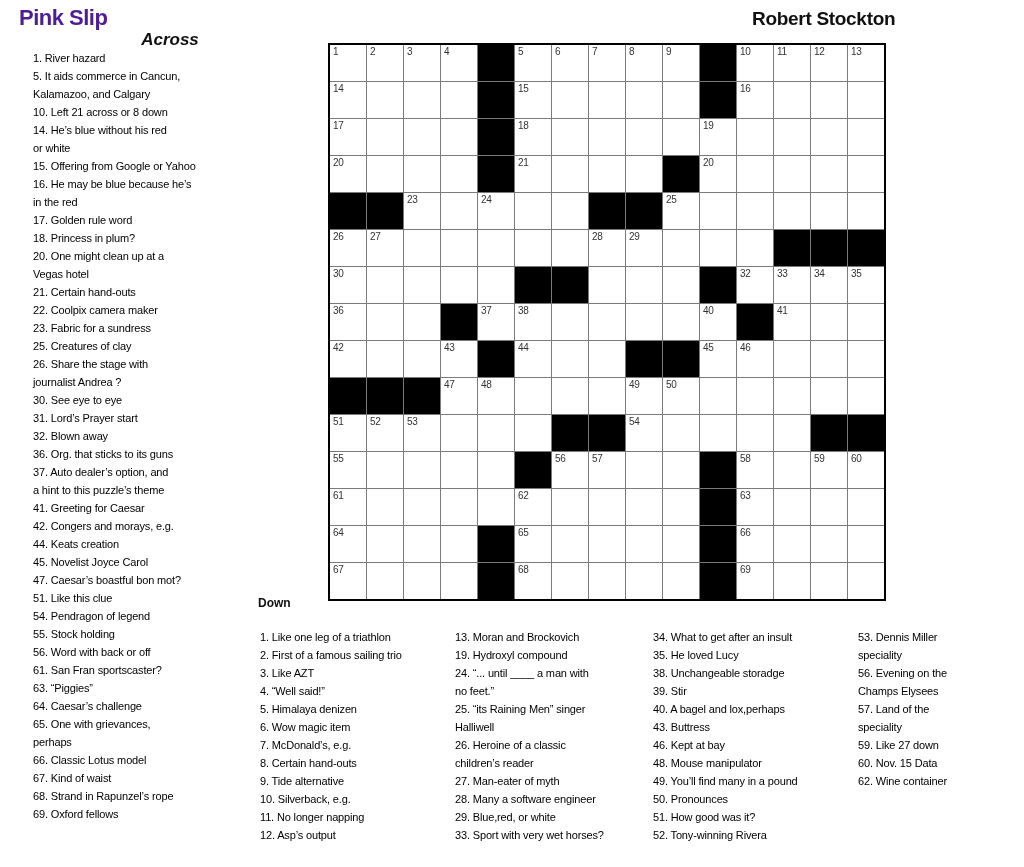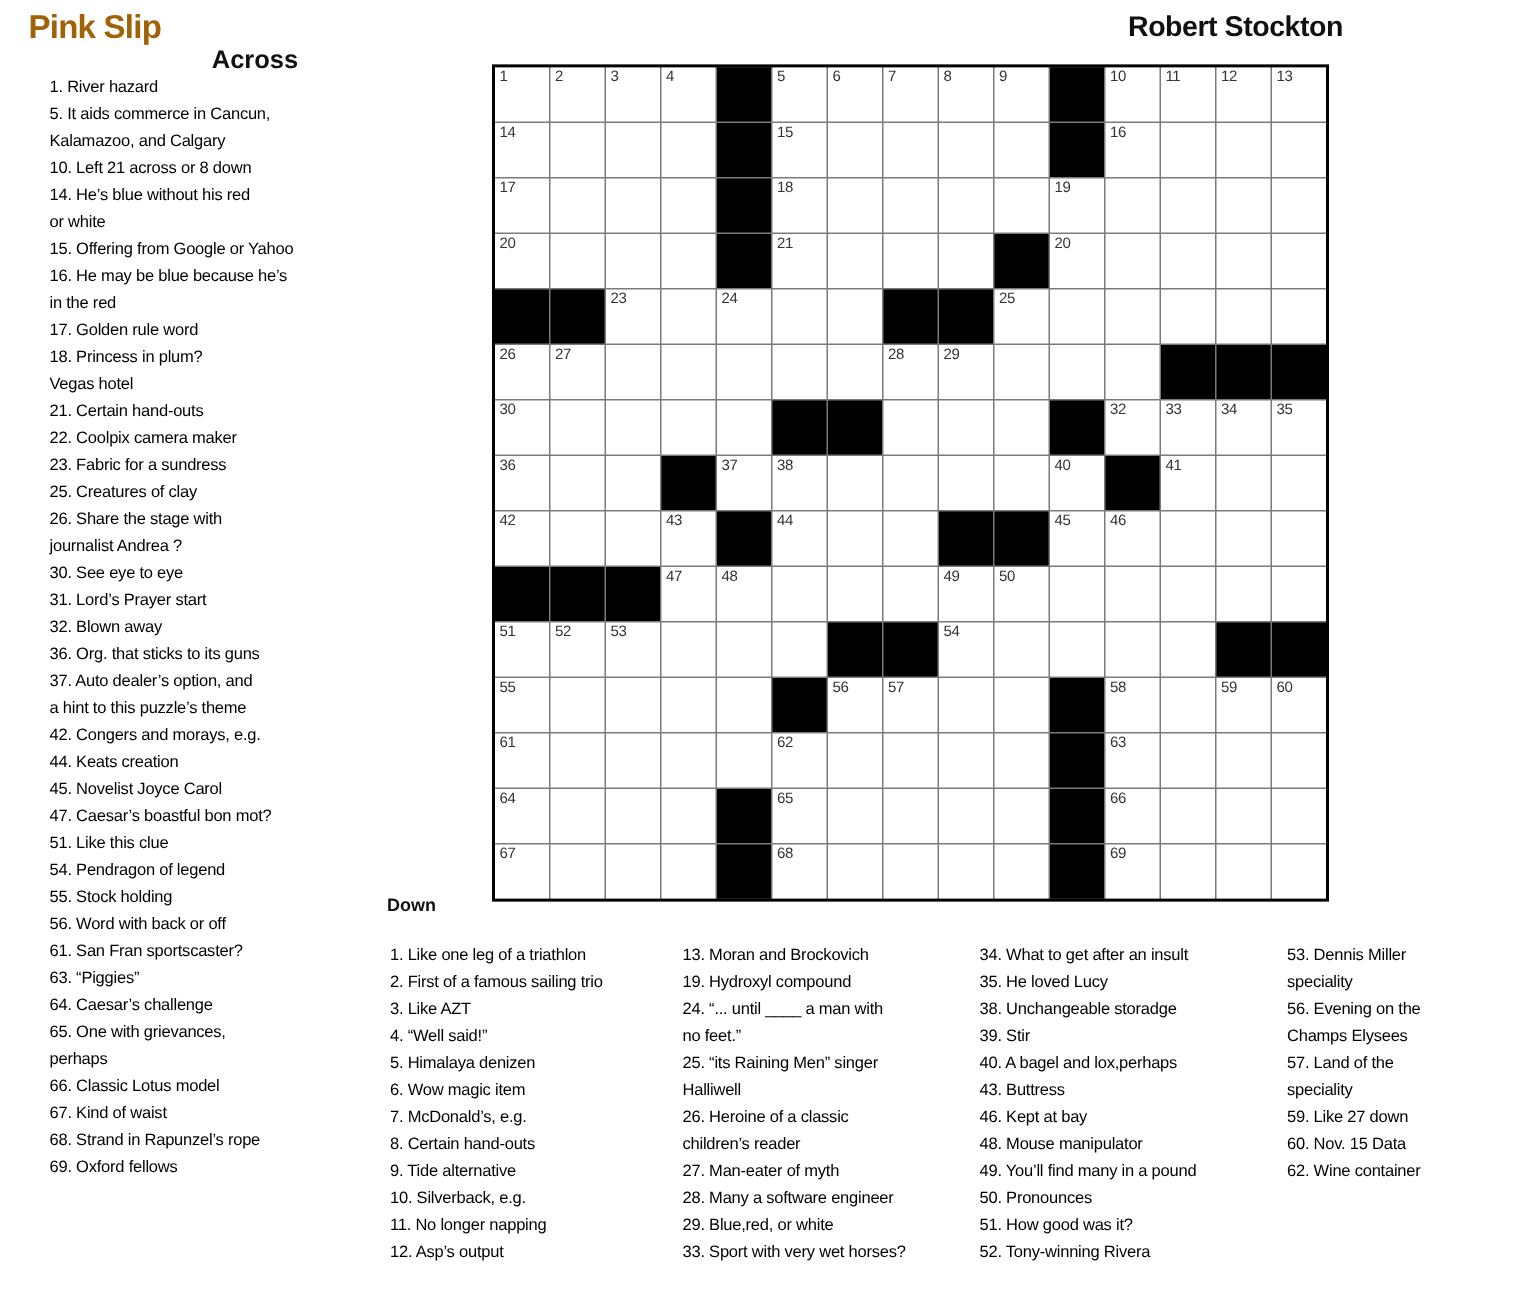--- a/index.html
+++ b/index.html
@@ -1,23 +1,23 @@
 <!DOCTYPE html>
 <html><head>
 <meta charset="utf-8">
 <style>
   html,body{margin:0;padding:0;background:#fff;}
   .page{position:relative;width:1024px;height:867px;background:#ffffff;
         font-family:"Liberation Sans",sans-serif;color:#1a1a1a;overflow:hidden;}
   .title{position:absolute;left:19px;top:5px;font-size:22px;font-weight:bold;
-         letter-spacing:-0.5px;color:#a16207;}
+         letter-spacing:-0.5px;color:#4c1d95;}
   .author{position:absolute;left:708px;top:8px;font-size:19px;font-weight:bold;
           letter-spacing:-0.3px;color:#111;margin-left:44px;}
   .across-head{position:absolute;left:30px;top:30px;width:280px;text-align:center;
-               font-size:17px;font-weight:bold;color:#111;}
+               font-size:17px;font-weight:bold;color:#111;font-style:italic;}
   .down-head{position:absolute;left:258px;top:596px;font-size:12px;font-weight:bold;color:#111;}
   .clue-list{position:absolute;font-size:11px;line-height:18px;letter-spacing:-0.15px;
              white-space:nowrap;color:#000000;}
   #across-list{left:33px;top:49px;}
   .dc0{left:260px;top:628px;}
   .dc1{left:455px;top:628px;}
   .dc2{left:653px;top:628px;}
   .dc3{left:858px;top:628px;}
   .grid{position:absolute;left:328px;top:43px;display:grid;
         grid-template-columns:repeat(15,36px);grid-auto-rows:36px;gap:1px;
@@ -39,33 +39,35 @@
       <div>5. It aids commerce in Cancun,</div>
       <div>Kalamazoo, and Calgary</div>
       <div>10. Left 21 across or 8 down</div>
       <div>14. He’s blue without his red</div>
       <div>or white</div>
       <div>15. Offering from Google or Yahoo</div>
       <div>16. He may be blue because he’s</div>
       <div>in the red</div>
       <div>17. Golden rule word</div>
       <div>18. Princess in plum?</div>
+      <div>20. One might clean up at a</div>
       <div>Vegas hotel</div>
       <div>21. Certain hand-outs</div>
       <div>22. Coolpix camera maker</div>
       <div>23. Fabric for a sundress</div>
       <div>25. Creatures of clay</div>
       <div>26. Share the stage with</div>
       <div>journalist Andrea ?</div>
       <div>30. See eye to eye</div>
       <div>31. Lord’s Prayer start</div>
       <div>32. Blown away</div>
       <div>36. Org. that sticks to its guns</div>
       <div>37. Auto dealer’s option, and</div>
       <div>a hint to this puzzle’s theme</div>
+      <div>41. Greeting for Caesar</div>
       <div>42. Congers and morays, e.g.</div>
       <div>44. Keats creation</div>
       <div>45. Novelist Joyce Carol</div>
       <div>47. Caesar’s boastful bon mot?</div>
       <div>51. Like this clue</div>
       <div>54. Pendragon of legend</div>
       <div>55. Stock holding</div>
       <div>56. Word with back or off</div>
       <div>61. San Fran sportscaster?</div>
       <div>63. “Piggies”</div>

